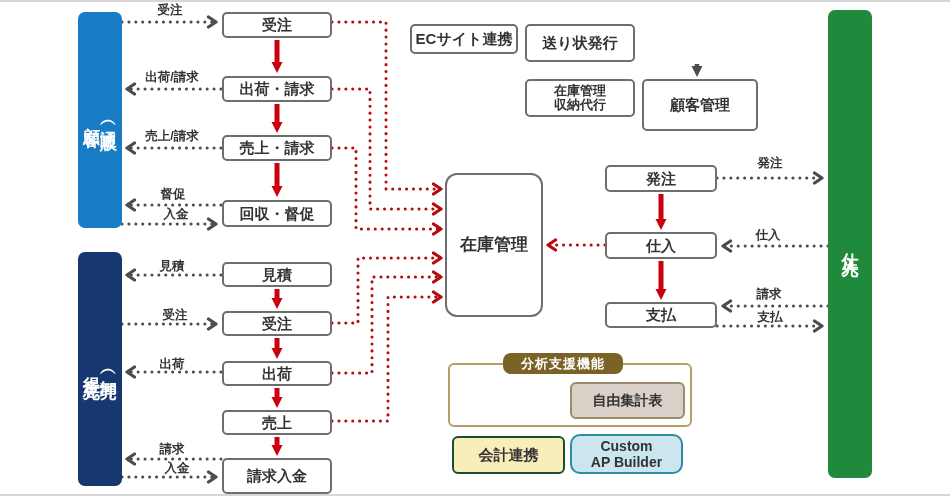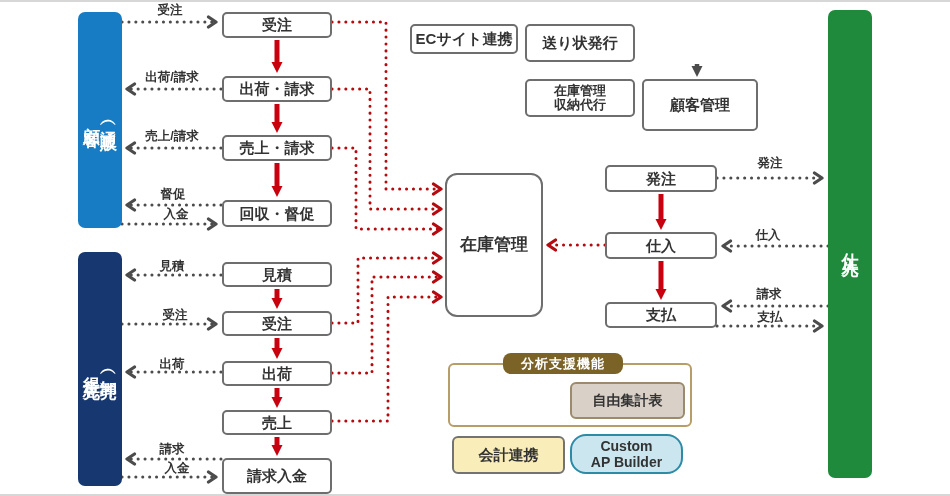--- a/index.html
+++ b/index.html
@@ -56,27 +56,27 @@
     font-size:13px; font-weight:bold; letter-spacing:1px;
   }
   .tanbox {
     position:absolute; background:#d9d1c7; border:2px solid #9b8a6b; border-radius:6px;
     display:flex; flex-direction:column; align-items:center; justify-content:center;
     font-size:14px; font-weight:600; color:#333; line-height:1.1; text-align:center;
   }
   .tanbox .sub { font-size:11px; font-weight:600; }
   .yellowbox {
     position:absolute; left:452px; top:436px; width:113px; height:38px;
-    background:#f9edb9; border:2px solid #737373; border-radius:6px;
+    background:#f9edb9; border:2px solid #14532d; border-radius:6px;
     display:flex; align-items:center; justify-content:center;
     font-size:15px; font-weight:600;
   }
   .cyanbox {
     position:absolute; left:570px; top:434px; width:113px; height:40px;
-    background:#cbe6ef; border:2px solid #2d8ba6; border-radius:16px;
+    background:#cbe6ef; border:2px solid #2d8ba6; border-radius:10px;
     display:flex; flex-direction:column; align-items:center; justify-content:center;
     font-size:14px; font-weight:600; line-height:1.15;
   }
 </style>
 </head>
 <body>
 
 <div class="stage">
 
   <div class="edge-rule top"></div>

